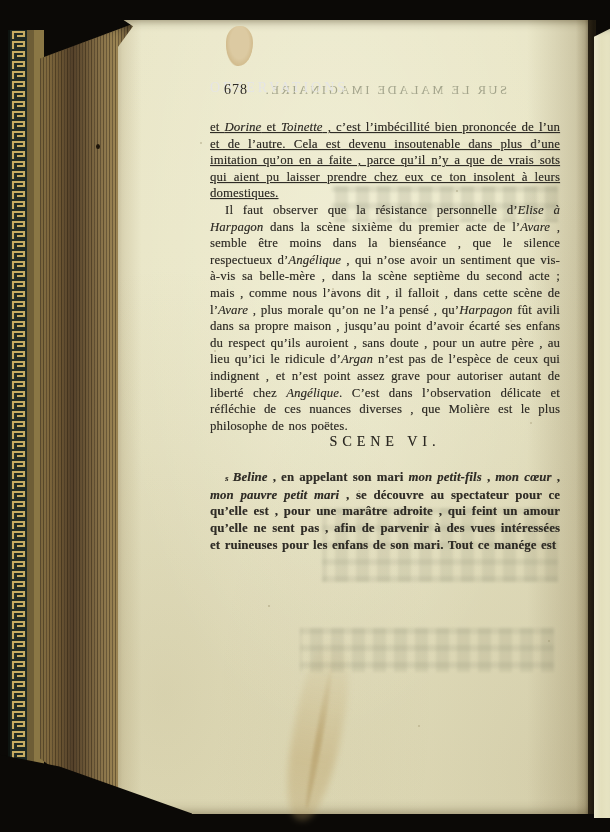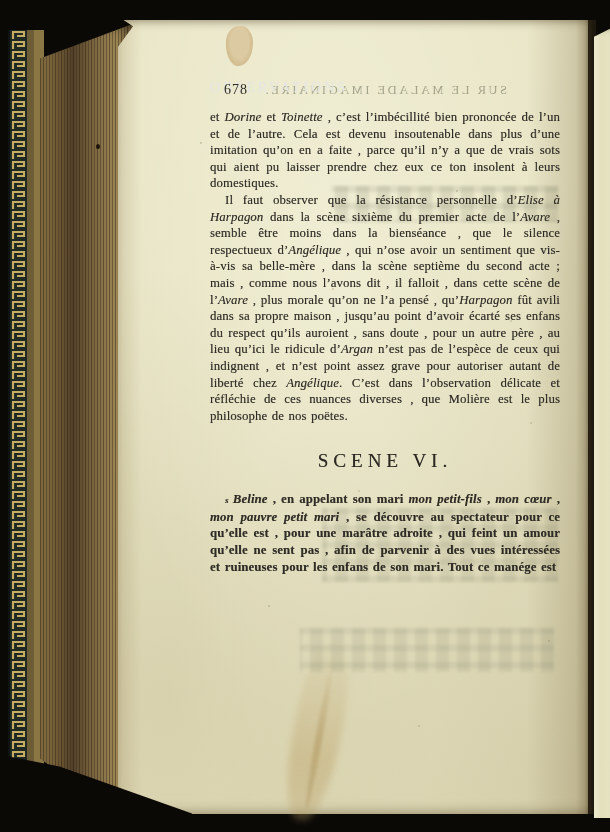--- a/index.html
+++ b/index.html
@@ -76,24 +76,24 @@
   .gs2{left:322px;top:508px;width:236px;height:74px;opacity:.8;}
   .gs3{left:300px;top:628px;width:254px;height:44px;opacity:.8;}
   
   .text-block{position:absolute;left:210px;top:80px;width:350px;z-index:5;color:#2f2c26;}
   .header-row{position:relative;height:20px;}
   .page-number{position:absolute;left:14px;top:2px;font-size:14px;letter-spacing:1px;}
   .running-title{display:block;text-align:left;font-size:14px;letter-spacing:3px;color:#e5e5e5;}
   .para{margin:0;font-size:12.7px;line-height:16.6px;text-align:justify;word-spacing:1.2px;letter-spacing:.15px;
     text-shadow:.3px .3px .5px rgba(47,44,38,.45);}
   .para.indent{text-indent:15px;}
-  .p1{margin-top:9px;}
+  .p1{margin-top:19px;text-decoration:underline;}
   .p2{margin-top:0;}
   .p3{margin-top:19px;font-weight:bold;}
-  .scene-heading{margin-top:26px;text-align:center;font-size:19px;letter-spacing:5px;color:#2b2822;
+  .scene-heading{text-align:center;font-size:14px;letter-spacing:5px;color:#2b2822;
     text-shadow:.3px .3px .5px rgba(43,40,34,.45);}
   .sig{font-size:9px;}
   
   .gutter{
     position:absolute;left:576px;top:20px;width:20px;height:794px;z-index:6;
     background:linear-gradient(90deg,rgba(0,0,0,0) 0%,rgba(105,90,55,.28) 45%,rgba(62,50,28,.55) 70%,rgba(32,26,14,.85) 88%,rgba(32,26,14,.9) 100%);
   }
   .adjacent-page{
     position:absolute;left:594px;top:24px;width:16px;height:794px;z-index:6;
     clip-path:polygon(0 1.6%,100% .6%,100% 100%,0 100%);

